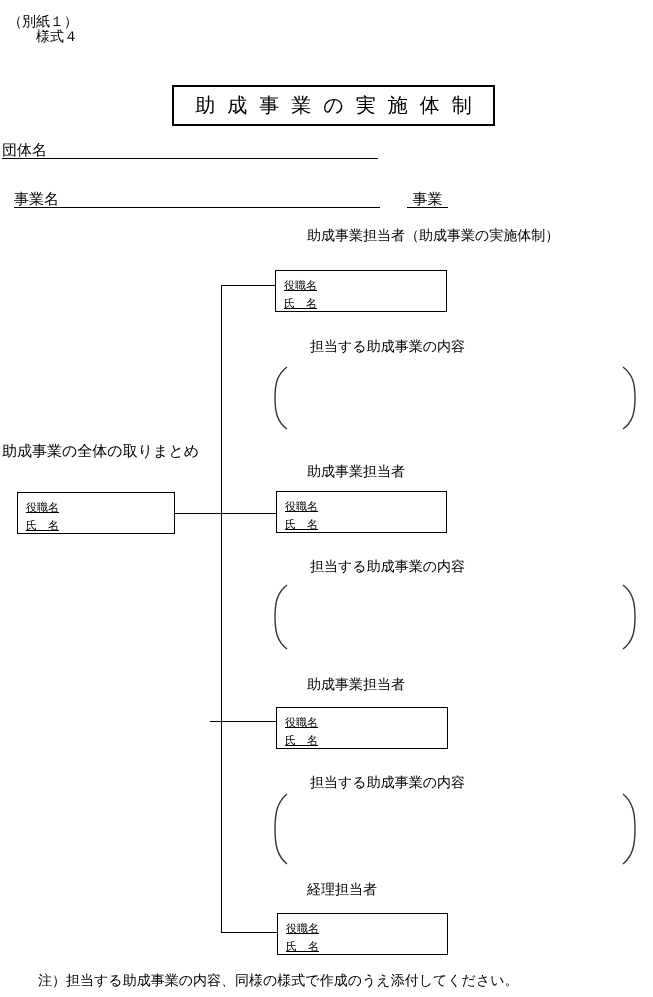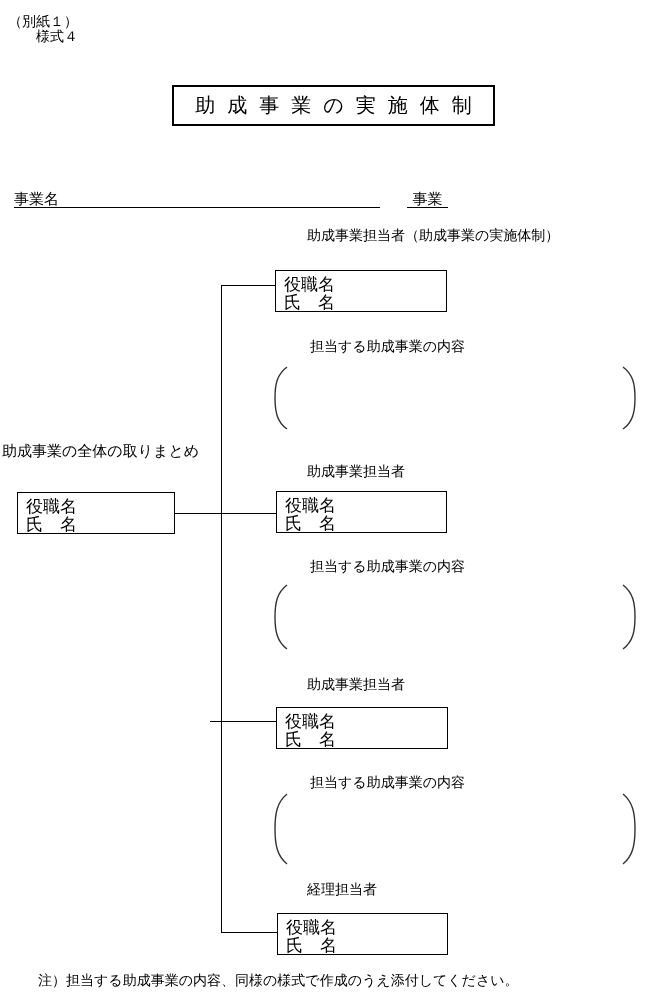--- a/index.html
+++ b/index.html
@@ -45,43 +45,47 @@
   .hline { position: absolute; height: 1px; background: #000; }
 
   .rolebox {
     position: absolute;
     border: 1px solid #000;
     box-sizing: border-box;
     background: #fff;
     padding: 5px 0 0 8px;
   }
   .rolebox .line {
-    font-size: 17px;
+    font-size: 11px;
     line-height: 18px;
     white-space: nowrap;
+    text-decoration: underline;
   }
 
   .content-area { position: absolute; }
   .paren { position: absolute; top: 0; height: 100%; width: 14px; }
   .paren svg { display: block; width: 100%; height: 100%; }
 
   .note { font-size: 14px; white-space: nowrap; }
 </style>
 </head>
 <body>
 
 <div class="doc">
 
   <div class="abs lbl" style="left:8px; top:7px;margin-top:6px;">（別紙１）</div>
   <div class="abs lbl" style="left:36px; top:28px;">様式４</div>
 
   <div class="title-box">
     <span class="title-text">助成事業の実施体制</span>
   </div>
 
+  <div class="field-row" style="left:2px; top:141px; width:376px;">
+    <span class="lbl-lg">団体名</span>
+  </div>
 
   <div class="field-row" style="left:2px; top:190px; width:366px;margin-left:12px;">
     <span class="lbl-lg">事業名</span>
   </div>
   <div class="field-row" style="left:407px; top:190px; width:41px; text-align:center;">
     <span class="lbl-lg">事業</span>
   </div>
 
   <div class="vline" style="left:221px; top:285px; height:648px;"></div>
   <div class="hline" style="left:221px; top:285px; width:54px;"></div>

